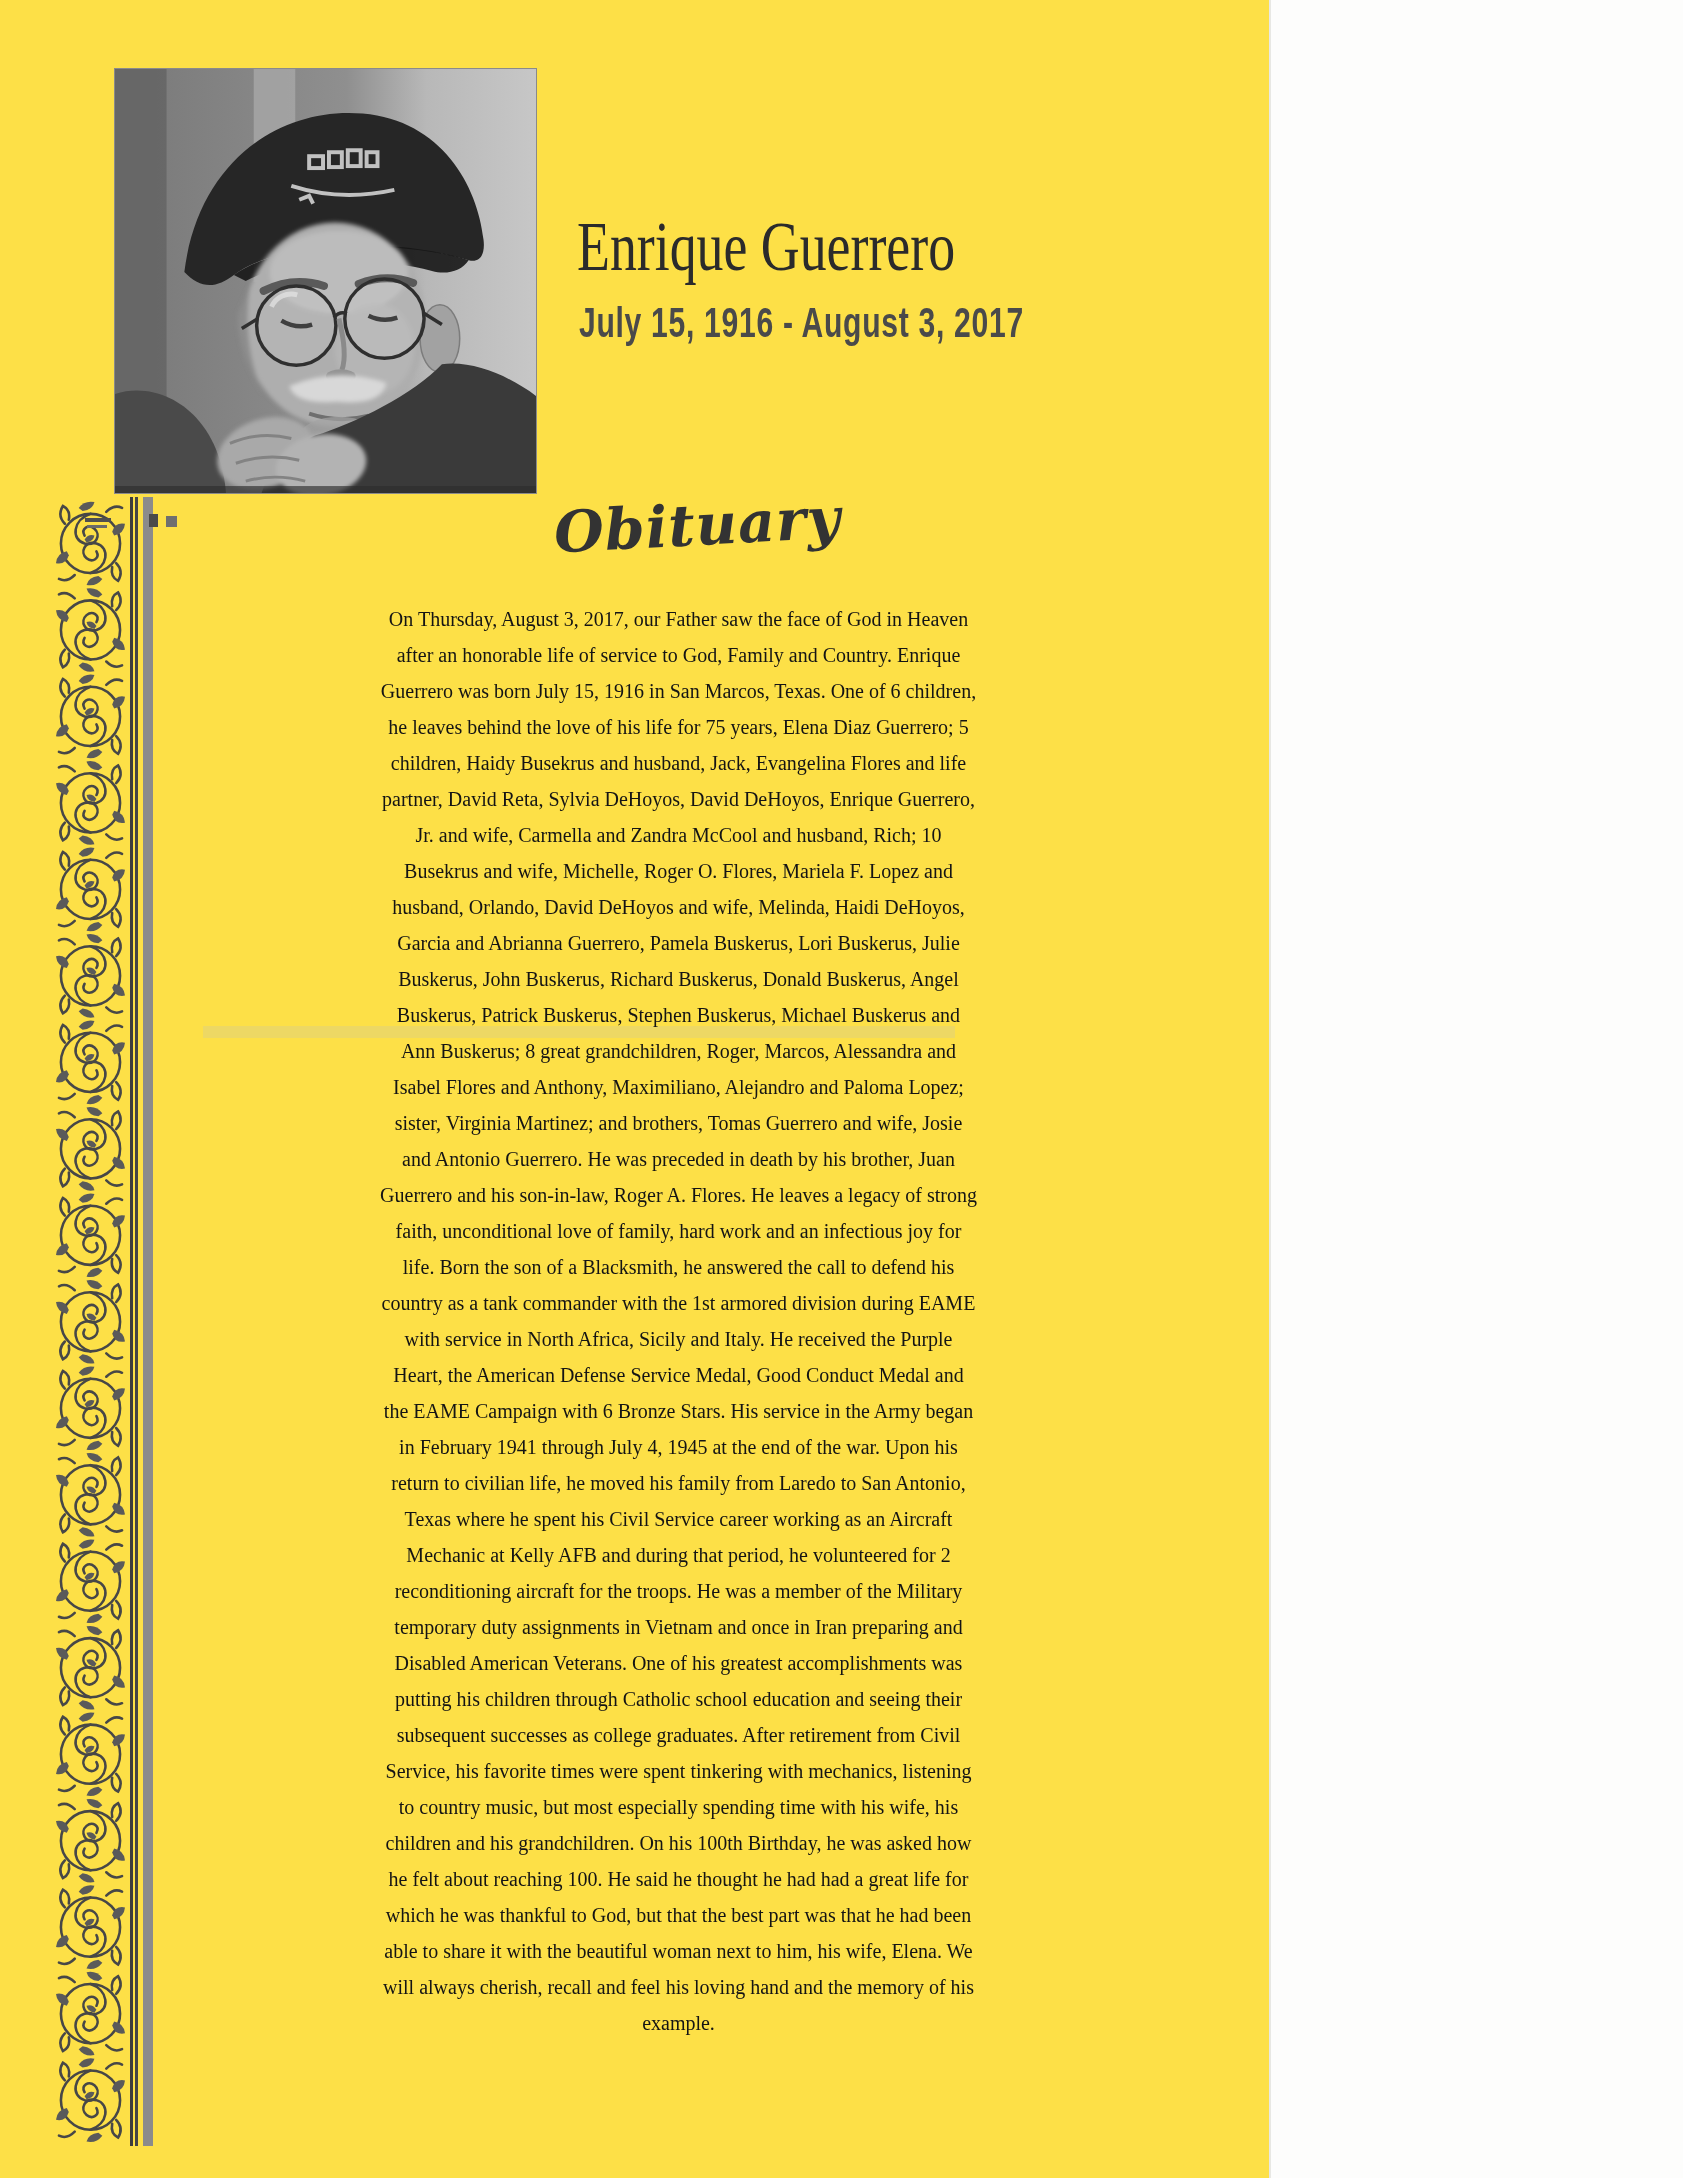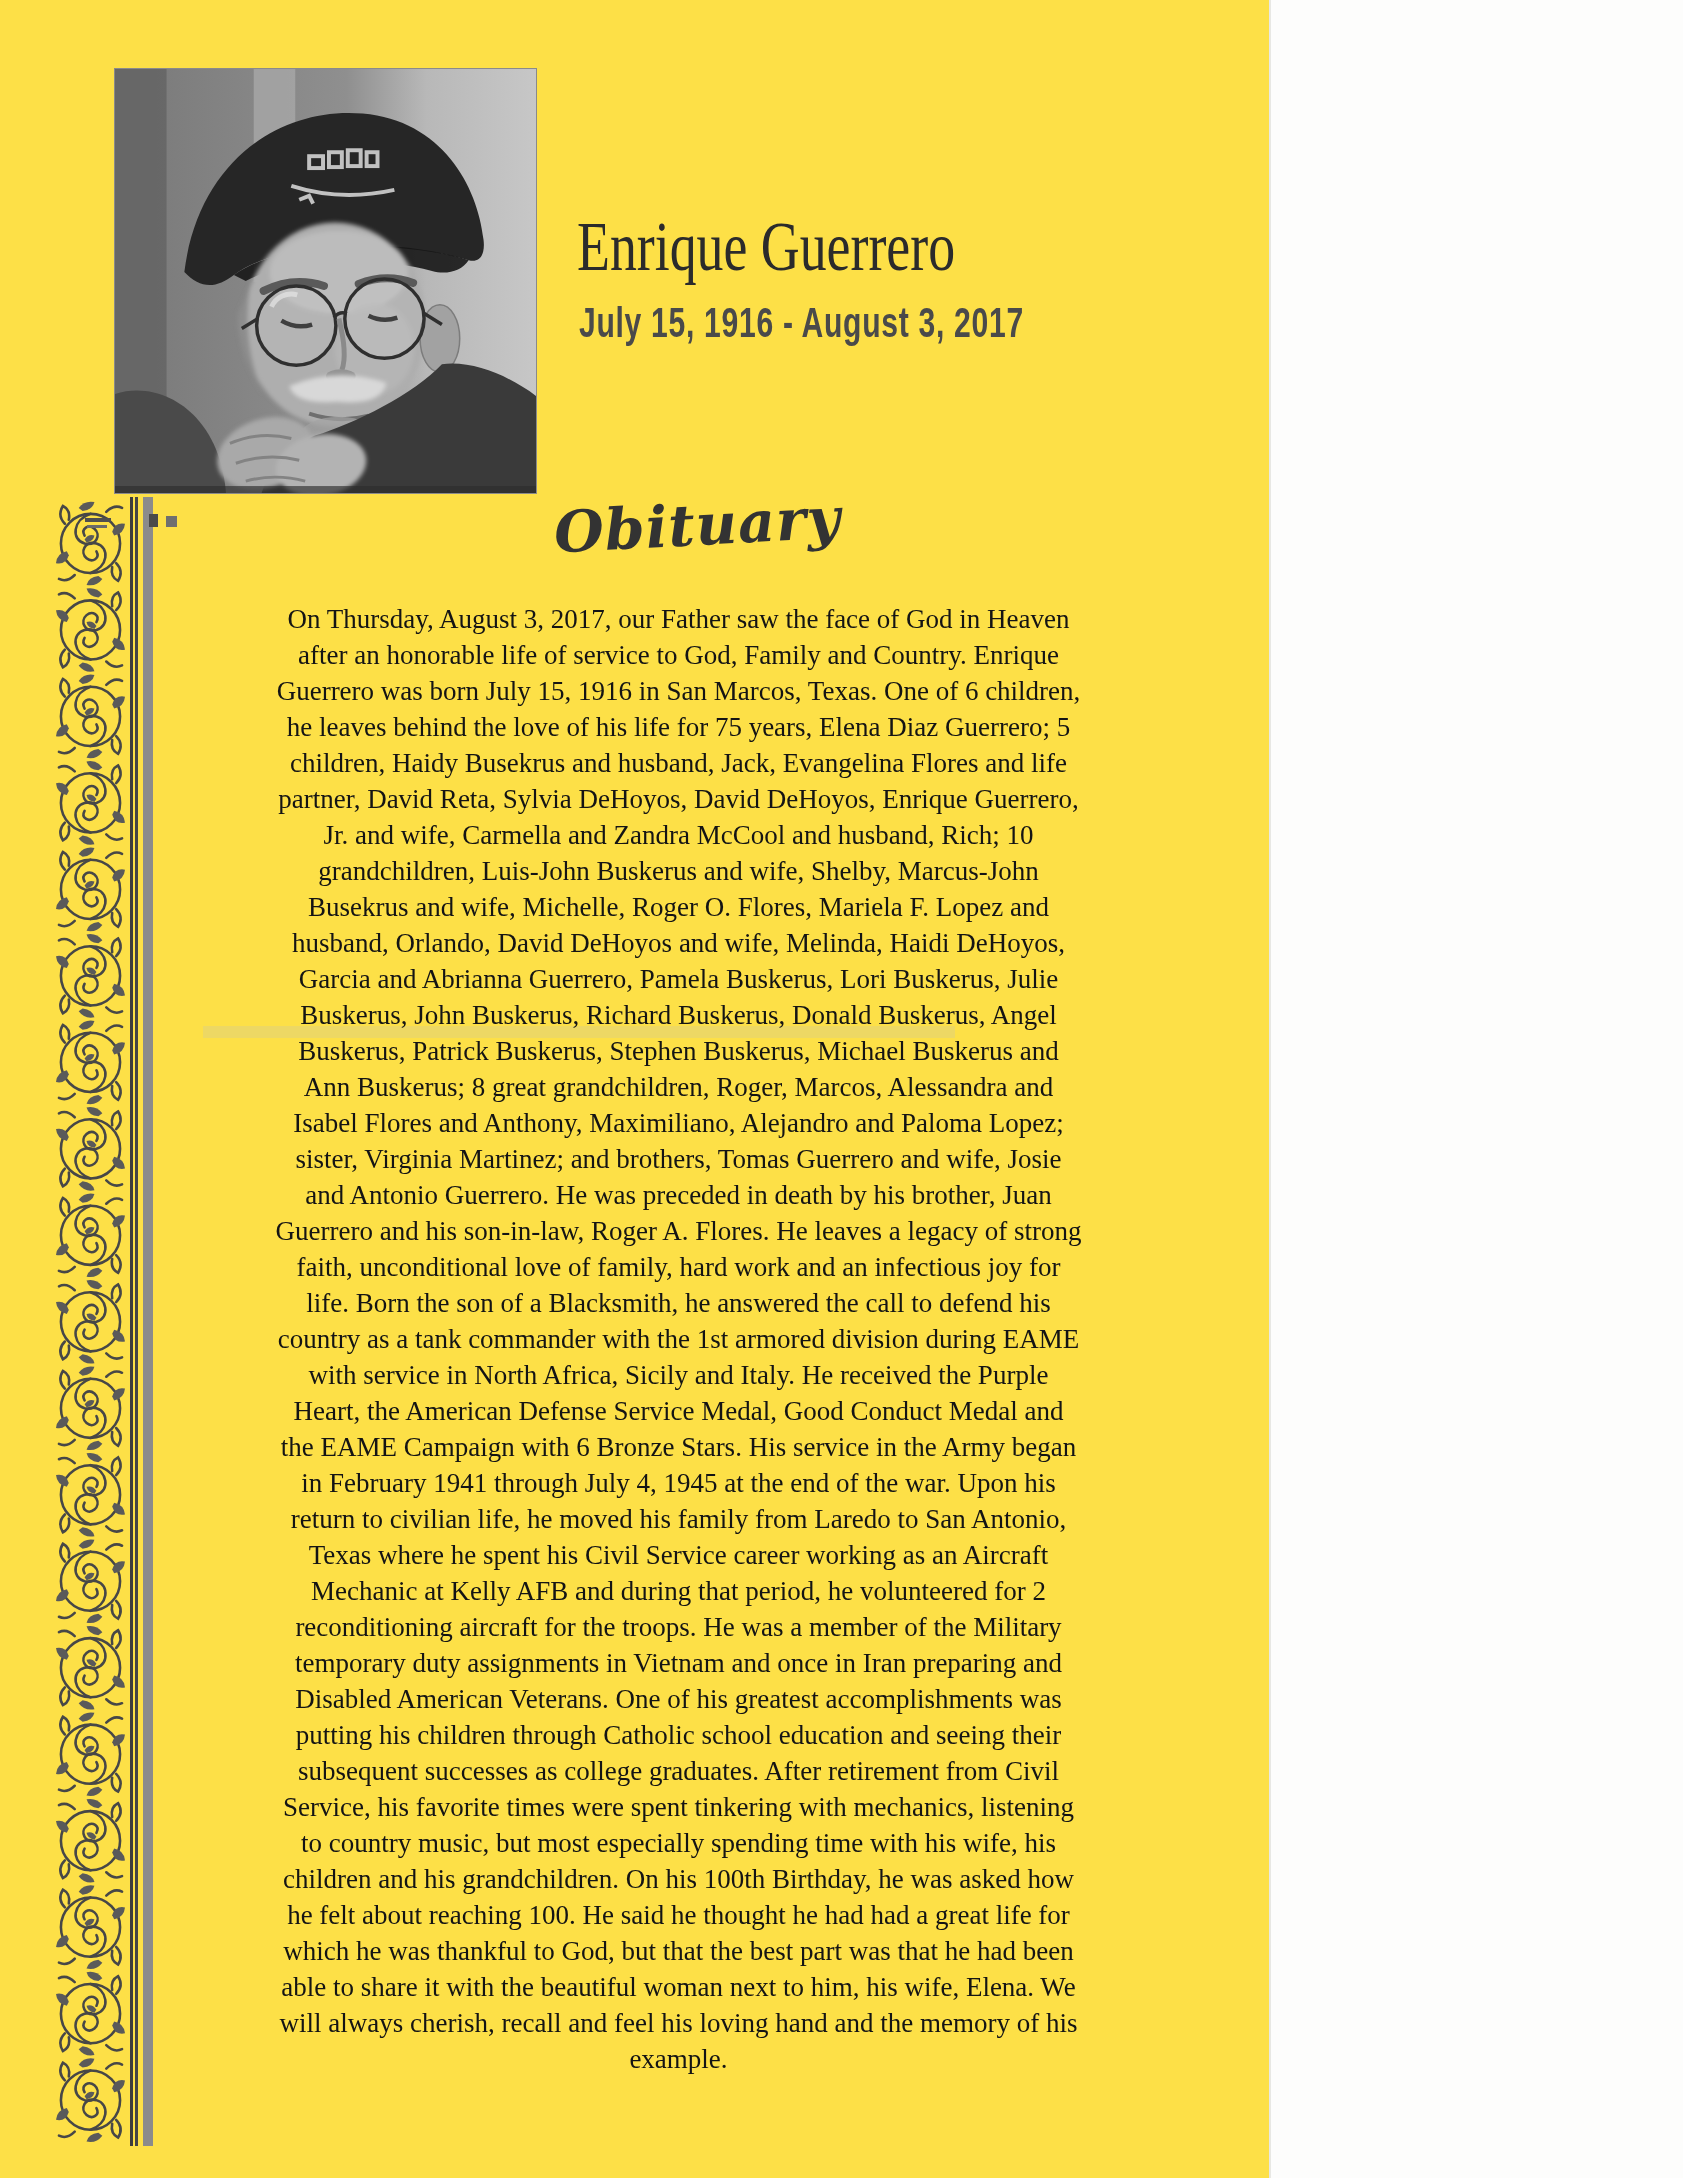--- a/index.html
+++ b/index.html
@@ -64,21 +64,21 @@
     background:#454545;
   }
   .rule-thick{
     position:absolute;left:143px;top:497px;width:10px;height:1649px;
     background:#8b8b8b;
   }
   
   .body-text{
     position:absolute;left:228px;top:601px;width:901px;
     font-family:"Liberation Serif", serif;
-    font-size:27px;line-height:36px;color:#141414;
+    font-size:20px;line-height:36px;color:#141414;
     text-align:center;
   }
   .body-line{white-space:nowrap;}
   
   .artifact-1{position:absolute;left:85px;top:518px;width:26px;height:4px;background:#4f4f4f;}
   .artifact-2{position:absolute;left:87px;top:525px;width:20px;height:3px;background:#6a6a6a;}
   .artifact-3{position:absolute;left:149px;top:514px;width:9px;height:13px;background:#4a4a4a;}
   .artifact-4{position:absolute;left:166px;top:516px;width:11px;height:11px;background:#6f6f6f;}
   .smudge{
     position:absolute;left:203px;top:1026px;width:752px;height:12px;
@@ -229,21 +229,20 @@
   <div class="smudge"></div>
 
   <div class="body-text">
       <div class="body-line">On Thursday, August 3, 2017, our Father saw the face of God in Heaven</div>
       <div class="body-line">after an honorable life of service to God, Family and Country. Enrique</div>
       <div class="body-line">Guerrero was born July 15, 1916 in San Marcos, Texas. One of 6 children,</div>
       <div class="body-line">he leaves behind the love of his life for 75 years, Elena Diaz Guerrero; 5</div>
       <div class="body-line">children, Haidy Busekrus and husband, Jack, Evangelina Flores and life</div>
       <div class="body-line">partner, David Reta, Sylvia DeHoyos, David DeHoyos, Enrique Guerrero,</div>
       <div class="body-line">Jr. and wife, Carmella and Zandra McCool and husband, Rich; 10</div>
-      <div class="body-line">grandchildren, Luis-John Buskerus and wife, Shelby, Marcus-John</div>
       <div class="body-line">Busekrus and wife, Michelle, Roger O. Flores, Mariela F. Lopez and</div>
       <div class="body-line">husband, Orlando, David DeHoyos and wife, Melinda, Haidi DeHoyos,</div>
       <div class="body-line">Garcia and Abrianna Guerrero, Pamela Buskerus, Lori Buskerus, Julie</div>
       <div class="body-line">Buskerus, John Buskerus, Richard Buskerus, Donald Buskerus, Angel</div>
       <div class="body-line">Buskerus, Patrick Buskerus, Stephen Buskerus, Michael Buskerus and</div>
       <div class="body-line">Ann Buskerus; 8 great grandchildren, Roger, Marcos, Alessandra and</div>
       <div class="body-line">Isabel Flores and Anthony, Maximiliano, Alejandro and Paloma Lopez;</div>
       <div class="body-line">sister, Virginia Martinez; and brothers, Tomas Guerrero and wife, Josie</div>
       <div class="body-line">and Antonio Guerrero. He was preceded in death by his brother, Juan</div>
       <div class="body-line">Guerrero and his son-in-law, Roger A. Flores. He leaves a legacy of strong</div>

